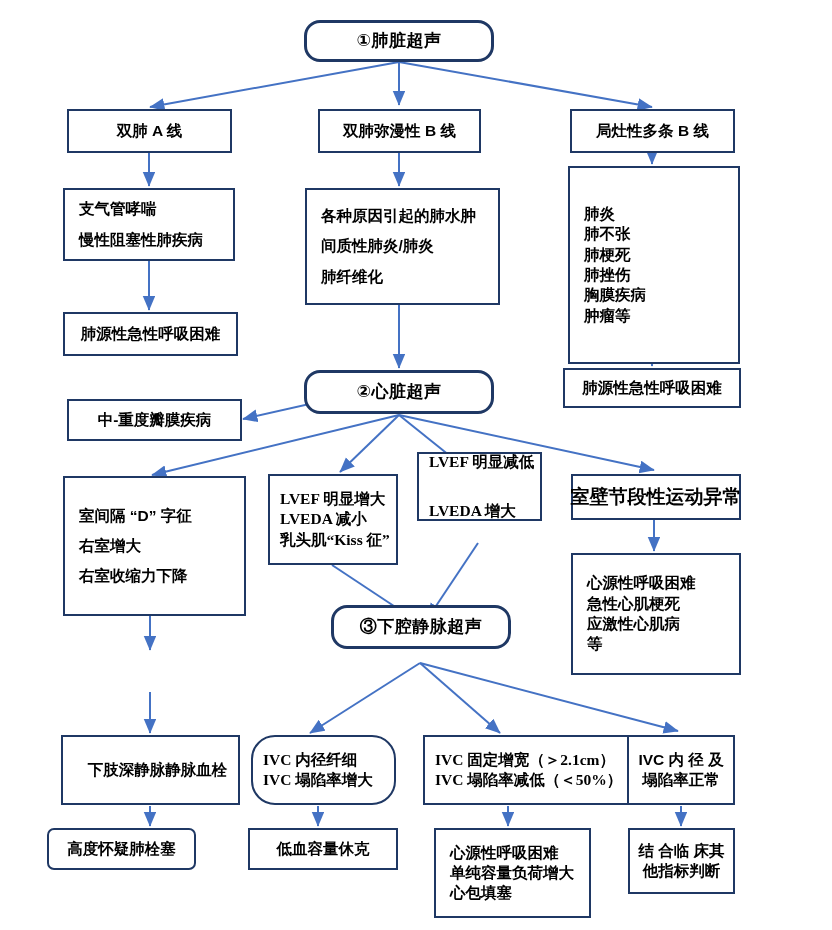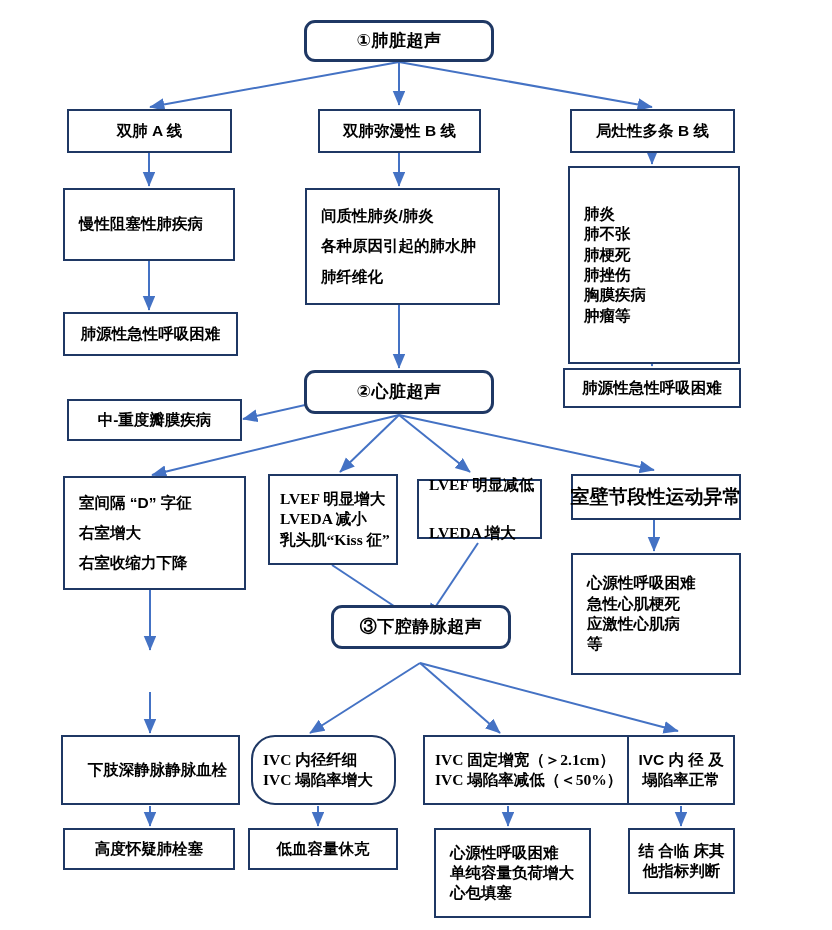--- a/index.html
+++ b/index.html
@@ -15,21 +15,21 @@
     position:absolute;
     box-sizing:border-box;
     background:#ffffff;
     border:2.5px solid #1F3864;
     color:#000000;
     display:flex;
     flex-direction:column;
     justify-content:center;
     z-index:2;
   }
-  .node.round{border-radius:11px;border-width:3px;}
+  .node.round{border-radius:16px;border-width:3px;}
   .node.center{align-items:center;}
   .node.center .ln{text-align:center;}
   .node .ln{
     font-size:15.5px;
     line-height:1.05;
     font-weight:700;
     white-space:nowrap;
     padding:3px 0;
   }
   .node.pad{padding:6px 14px;}
@@ -103,30 +103,31 @@
 
   <div class="node center" style="left:318px;top:109px;width:163px;height:44px;">
     <div class="ln">双肺弥漫性 B 线</div>
   </div>
 
   <div class="node center" style="left:570px;top:109px;width:165px;height:44px;">
     <div class="ln">局灶性多条 B 线</div>
   </div>
 
   <div class="node pad loose" style="left:63px;top:188px;width:172px;height:73px;">
+    <div class="ln">支气管哮喘</div>
     <div class="ln">慢性阻塞性肺疾病</div>
   </div>
 
   <div class="node center" style="left:63px;top:312px;width:175px;height:44px;">
     <div class="ln">肺源性急性呼吸困难</div>
   </div>
 
   <div class="node pad loose" style="left:305px;top:188px;width:195px;height:117px;">
+    <div class="ln">各种原因引起的肺水肿</div>
     <div class="ln">间质性肺炎/肺炎</div>
-    <div class="ln">各种原因引起的肺水肿</div>
     <div class="ln">肺纤维化</div>
   </div>
 
   <div class="node pad tight" style="left:568px;top:166px;width:172px;height:198px;">
     <div class="ln">肺炎</div>
     <div class="ln">肺不张</div>
     <div class="ln">肺梗死</div>
     <div class="ln">肺挫伤</div>
     <div class="ln">胸膜疾病</div>
     <div class="ln">肿瘤等</div>
@@ -137,33 +138,33 @@
   </div>
 
   <div class="node round center title" style="left:304px;top:370px;width:190px;height:44px;">
     <div class="ln">②心脏超声</div>
   </div>
 
   <div class="node center" style="left:67px;top:399px;width:175px;height:42px;">
     <div class="ln">中-重度瓣膜疾病</div>
   </div>
 
-  <div class="node pad loose" style="left:63px;top:476px;width:183px;height:114px;">
+  <div class="node pad loose" style="left:63px;top:476px;width:183px;height:140px;">
     <div class="ln">室间隔 “D” 字征</div>
     <div class="ln">右室增大</div>
     <div class="ln">右室收缩力下降</div>
   </div>
 
   <div class="node padc mono tight" style="left:268px;top:474px;width:130px;height:91px;">
     <div class="ln">LVEF 明显增大</div>
     <div class="ln">LVEDA 减小</div>
     <div class="ln">乳头肌“Kiss 征”</div>
   </div>
 
-  <div class="node padc mono tight" style="left:417px;top:479px;width:125px;height:60px;gap:28px;">
+  <div class="node padc mono tight" style="left:417px;top:452px;width:125px;height:69px;gap:28px;">
     <div class="ln">LVEF 明显减低</div>
     <div class="ln">LVEDA 增大</div>
   </div>
 
   <div class="node center sm" style="left:571px;top:474px;width:170px;height:46px;">
     <div class="ln">室壁节段性运动异常</div>
   </div>
 
   <div class="node pad tight" style="left:571px;top:553px;width:170px;height:122px;">
     <div class="ln">心源性呼吸困难</div>
@@ -189,21 +190,21 @@
   <div class="node padc mono tight" style="left:411px;top:735px;width:210px;height:70px;margin-left:12px;">
     <div class="ln">IVC 固定增宽（＞2.1cm）</div>
     <div class="ln">IVC 塌陷率减低（＜50%）</div>
   </div>
 
   <div class="node padc center tight" style="left:627px;top:735px;width:108px;height:70px;">
     <div class="ln">IVC 内 径 及</div>
     <div class="ln">塌陷率正常</div>
   </div>
 
-  <div class="node center" style="left:63px;top:828px;width:172px;height:42px;">
+  <div class="node center" style="left:47px;top:828px;width:149px;height:42px;border-radius:7px;">
     <div class="ln">高度怀疑肺栓塞</div>
   </div>
 
   <div class="node center" style="left:248px;top:828px;width:150px;height:42px;">
     <div class="ln">低血容量休克</div>
   </div>
 
   <div class="node pad tight" style="left:434px;top:828px;width:157px;height:90px;">
     <div class="ln">心源性呼吸困难</div>
     <div class="ln">单纯容量负荷增大</div>

